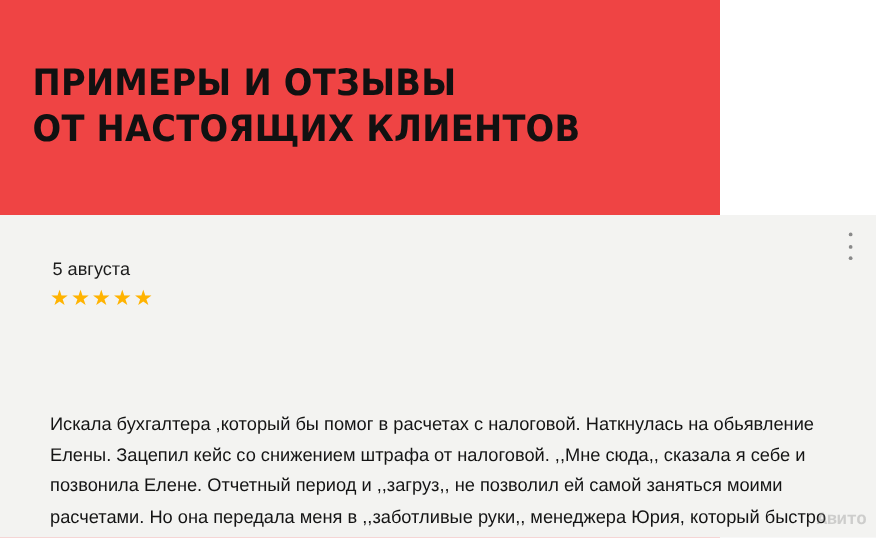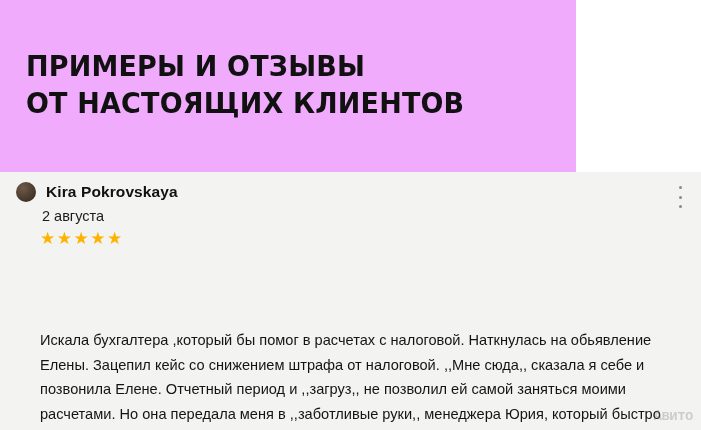--- a/index.html
+++ b/index.html
@@ -11,21 +11,21 @@
     height: 430px;
     background: #ffffff;
     font-family: "Liberation Sans", sans-serif;
     overflow: hidden;
     position: relative;
   }
   .page {
     position: relative;
     width: 576px;
     height: 430px;
-    background: #f0abfc;
+    background: #ef4444;
   }
   
   .heading {
     position: absolute;
     left: 26px;
     top: 48px;
     width: 640px;
   }
   .heading-line {
     font-family: "DejaVu Sans", sans-serif;
@@ -153,26 +153,22 @@
 
 <div class="page">
 
   <div class="heading">
     <div class="heading-line">ПРИМЕРЫ И ОТЗЫВЫ</div>
     <div class="heading-line">ОТ НАСТОЯЩИХ КЛИЕНТОВ</div>
   </div>
 
   <div class="card">
 
-    <div class="review-head">
-      <div class="avatar"></div>
-      <div class="author">Kira Pokrovskaya</div>
-    </div>
 
-    <div class="date">2 августа</div>
+    <div class="date">5 августа</div>
 
     <div class="rating-row">
       <div class="stars">★★★★★</div>
     </div>
 
 
     <div class="comment-body">Искала бухгалтера ,который бы помог в расчетах с налоговой. Наткнулась на обьявление Елены. Зацепил кейс со снижением штрафа от налоговой. ,,Мне сюда,, сказала я себе и позвонила Елене. Отчетный период и ,,загруз,, не позволил ей самой заняться моими расчетами. Но она передала меня в ,,заботливые руки,, менеджера Юрия, который быстро нашел мне нужного бухгалтера. Ребята, я вам премного благодарна!!! не зарастет до вас клиентская тропа</div>
 
     <div class="kebab">
       <span></span>

